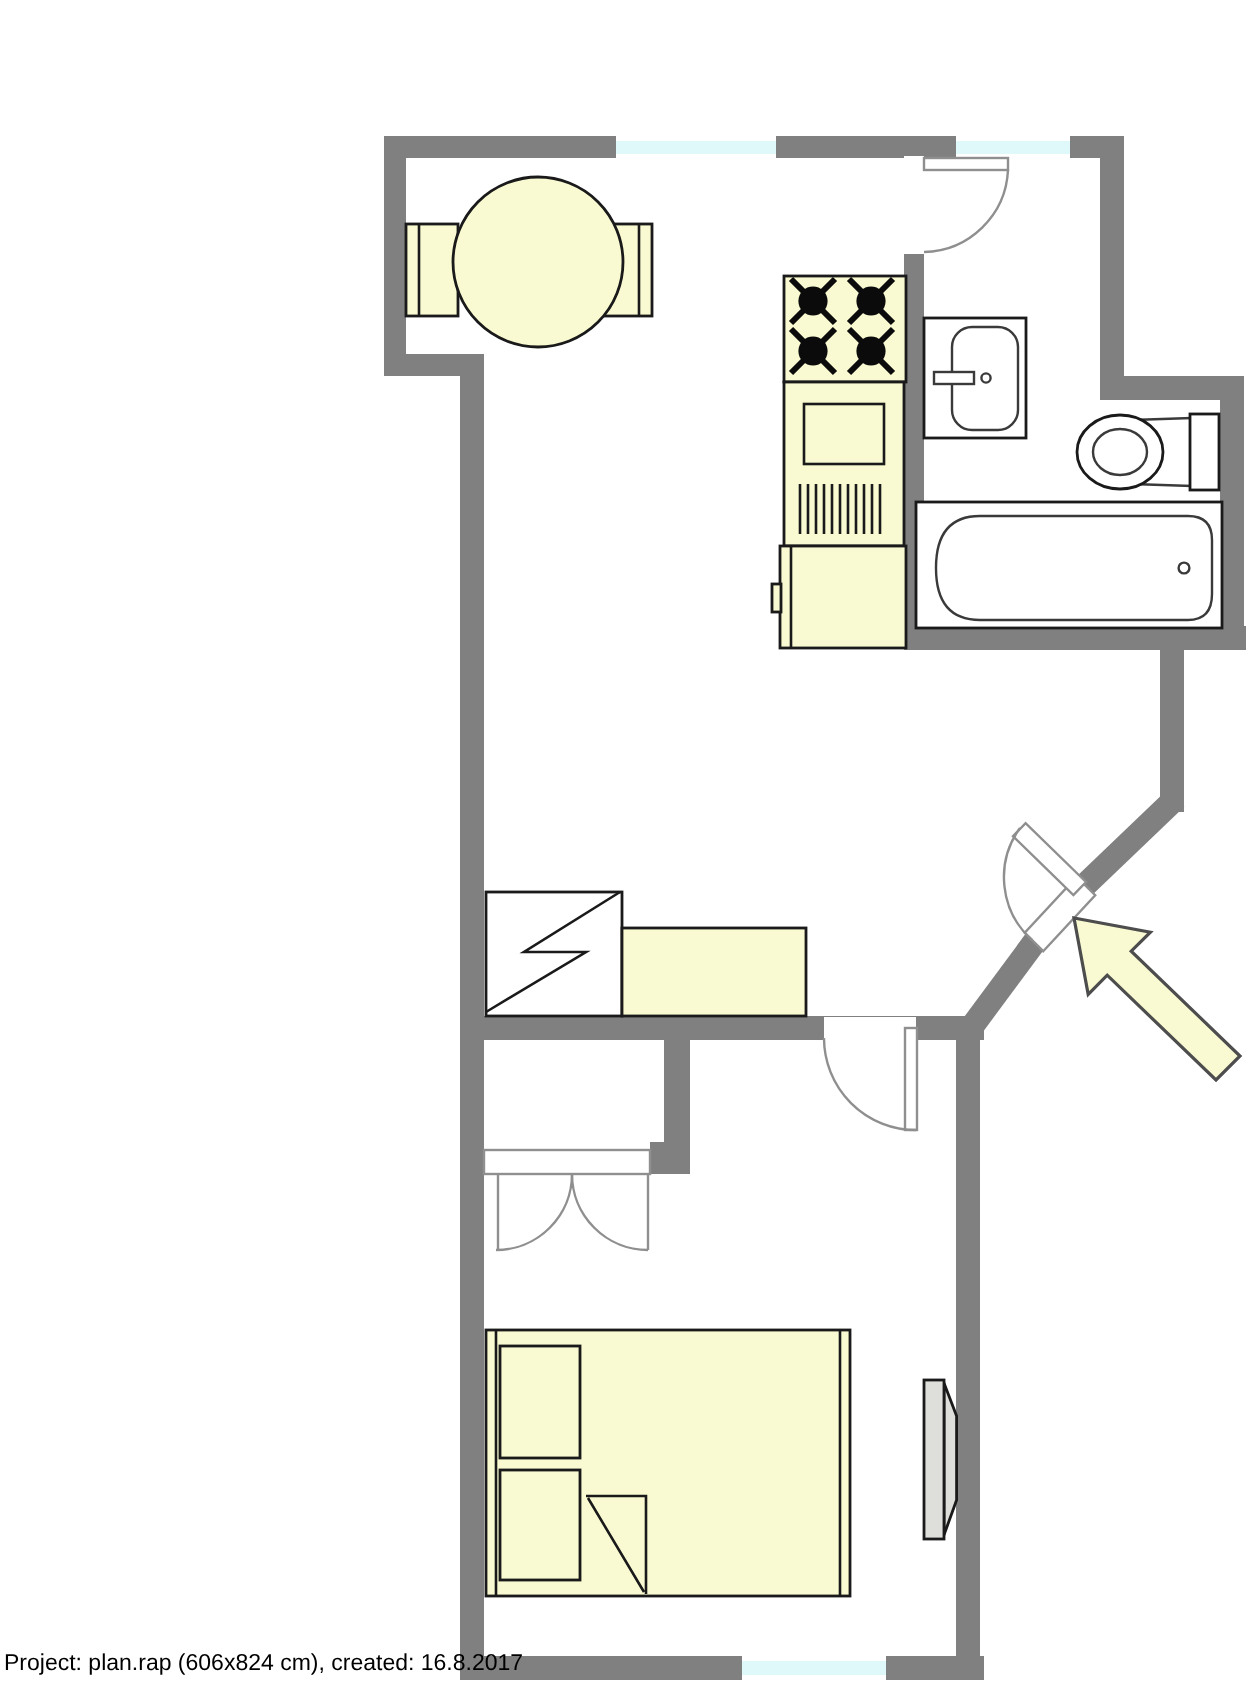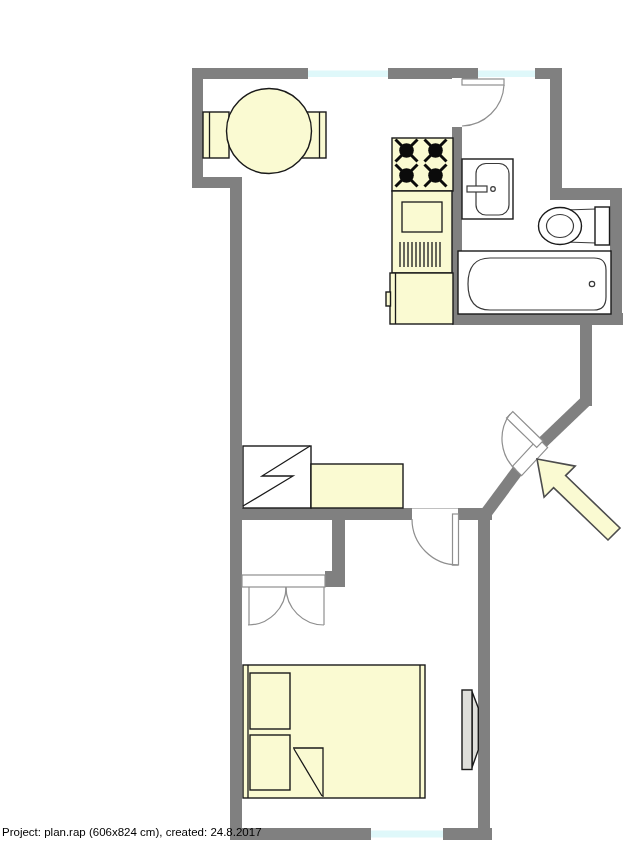--- a/index.html
+++ b/index.html
@@ -178,14 +178,14 @@
       <rect class="cream" x="250" y="735" width="40" height="55"></rect>
       <path class="creamline" d="M 293 748 H 323 V 797 M 294 749 L 322 796"></path>
     </g>
     <g>
       <polygon class="radiator" points="472,691.5 478.3,708 478.3,750 472,767.5"></polygon>
       <rect class="radiator" x="462" y="690" width="10" height="79.5"></rect>
     </g>
   </g>
 </svg>
 
-<div class="footer">Project: plan.rap (606x824 cm), created: 24.8.2017</div>
+<div class="footer">Project: plan.rap (606x824 cm), created: 16.8.2017</div>
 </div>
 
 </body></html>

